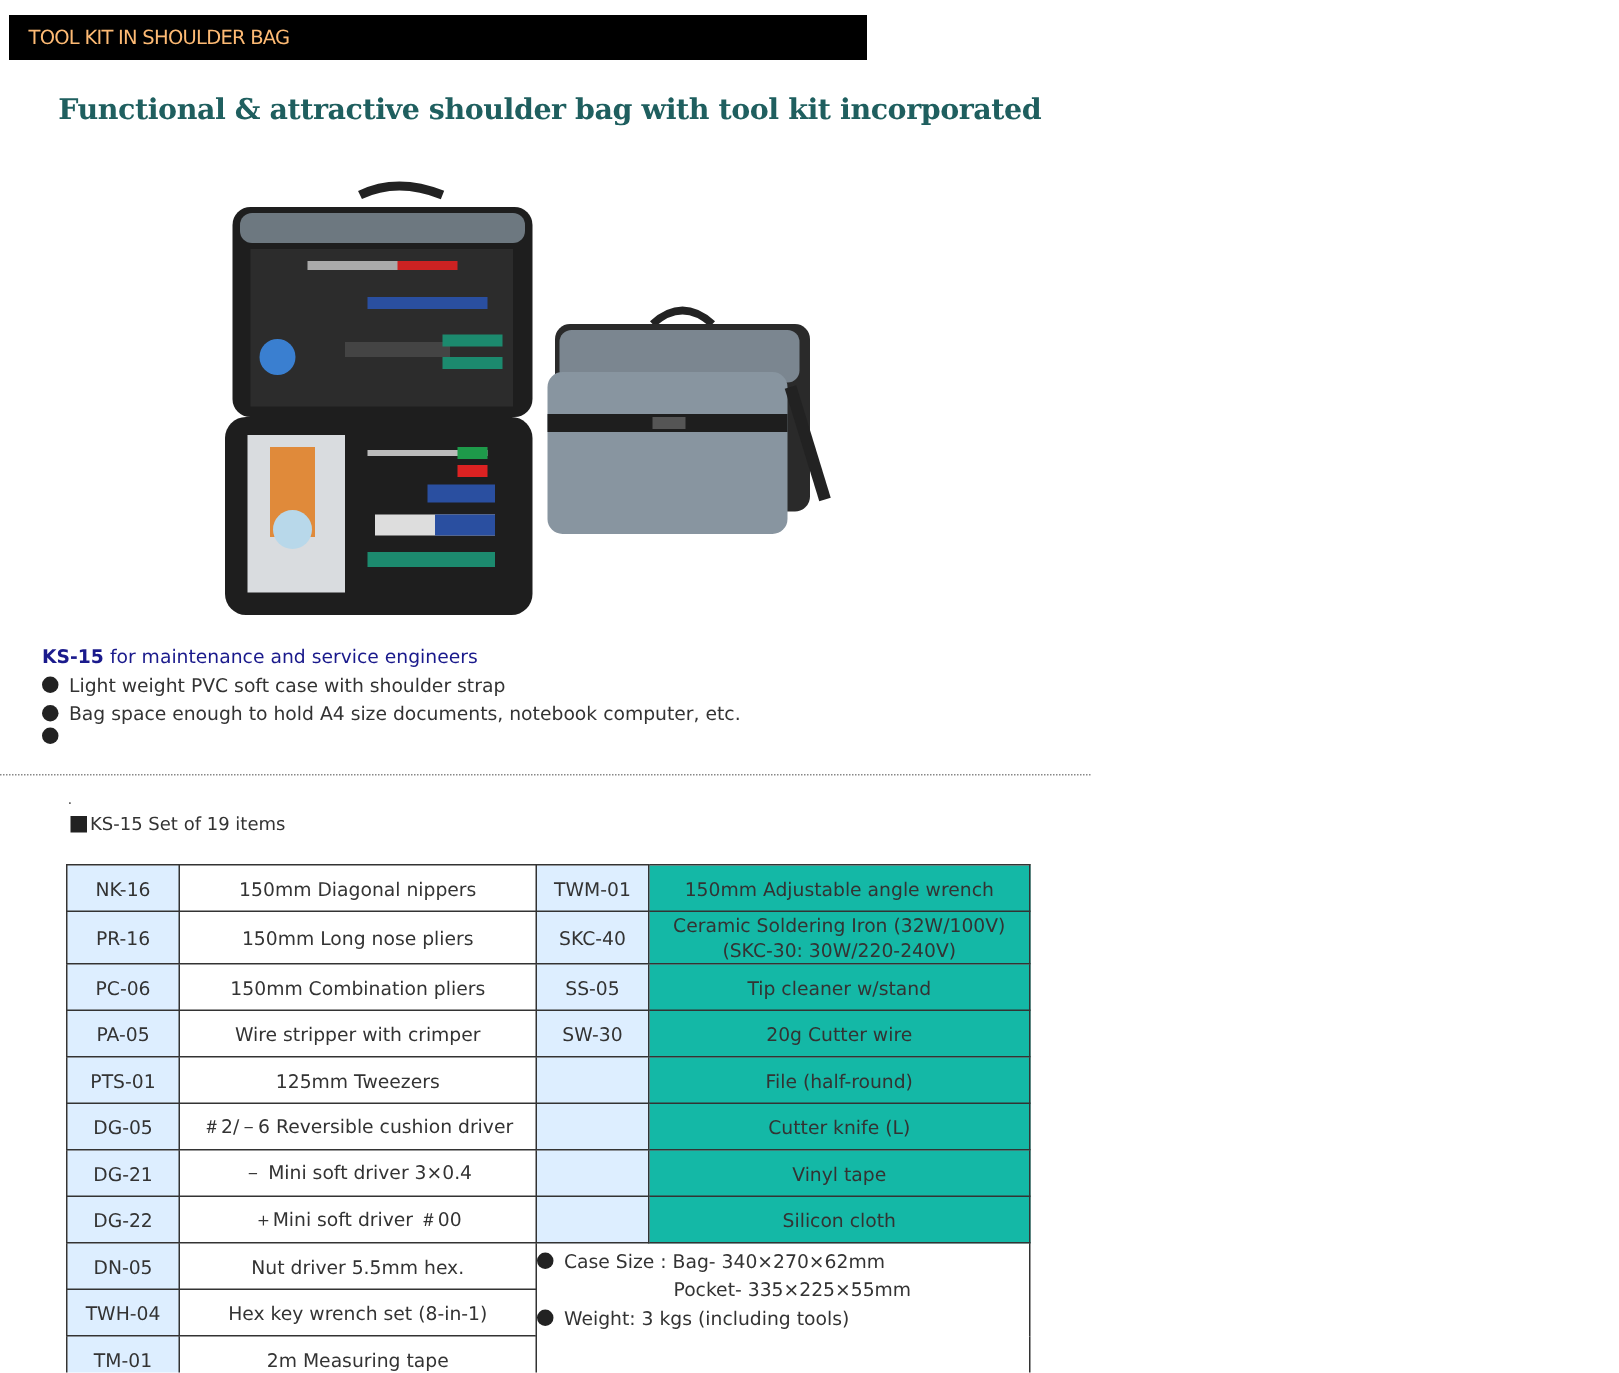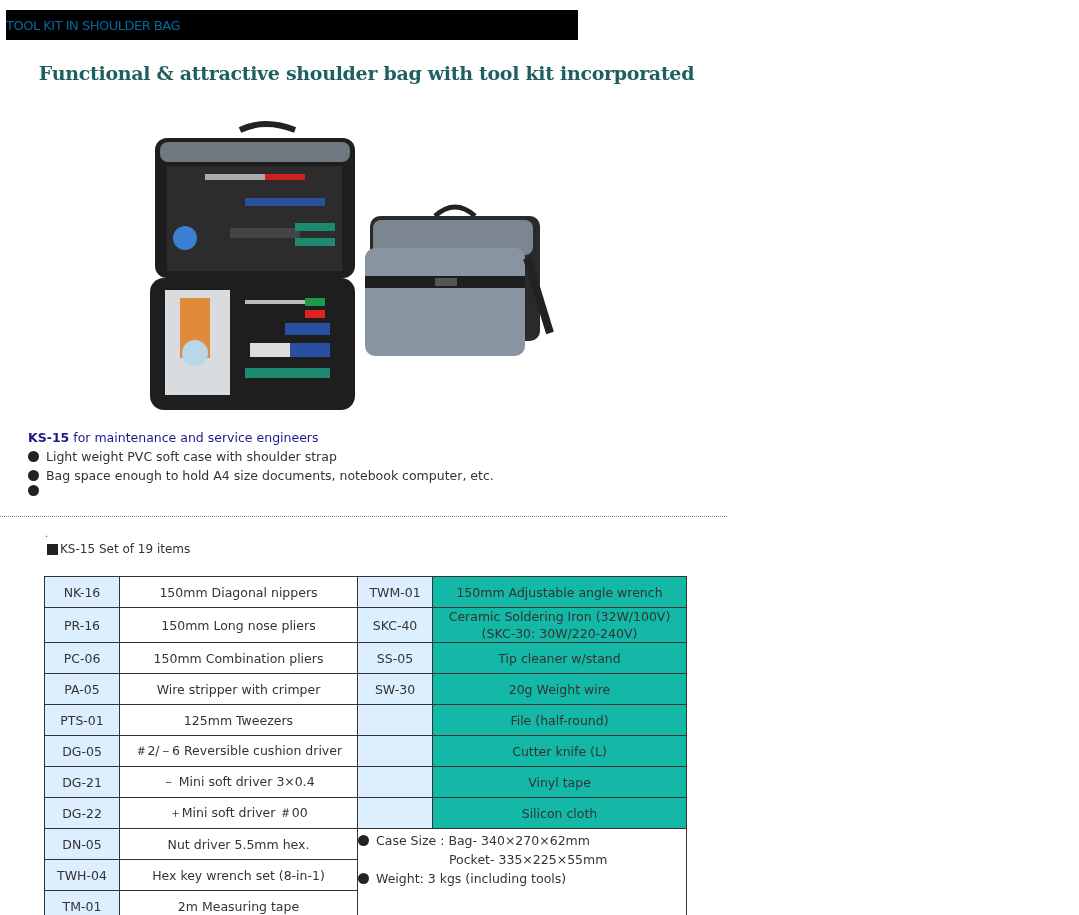--- a/index.html
+++ b/index.html
@@ -1,18 +1,18 @@
 <!DOCTYPE html>
 <html><head>
 <meta charset="utf-8">
 <style>
   html, body { margin:0; padding:0; background:#ffffff; }
   body { width:1079px; height:915px; position:relative; font-family:"DejaVu Sans", sans-serif; color:#222; overflow:hidden; }
   .header-bar { position:absolute; left:6px; top:10px; width:720px; height:30px; display:flex; }
-  .header-left { background:#000; color:#0369a1; flex:0 0 572px; display:flex; align-items:center; box-sizing:border-box; font-size:13px; letter-spacing:-0.5px; }
+  .header-left { background:#000; color:#fdba74; flex:0 0 572px; display:flex; align-items:center; padding-left:13px; box-sizing:border-box; font-size:13px; letter-spacing:-0.5px; }
   .header-right { background:#999900; color:#fff; flex:1; display:flex; align-items:center; justify-content:center; font-size:13px; }
   .headline { position:absolute; left:0; top:62px; width:733px; text-align:center; font-family:"DejaVu Serif", serif; font-weight:bold; font-size:19px; color:#1f5f5f; letter-spacing:-0.3px; }
   .photo { position:absolute; left:145px; top:118px; width:410px; height:300px; }
   .intro { position:absolute; left:28px; top:428px; font-size:12.5px; line-height:19px; color:#333; }
   .intro .model { color:#1a1a8c; font-weight:bold;text-align:center; }
   .intro .tag { color:#1a1a8c; }
   .bullet-row { display:flex; align-items:center; }
   .dot { display:inline-block; width:11px; height:11px; border-radius:50%; background:#222; margin-right:7px; }
   .divider { position:absolute; left:0; top:516px; width:727px; border-top:1px dotted #888; }
   .tiny-dot { position:absolute; left:45px; top:528px; font-size:10px; color:#555; }
@@ -119,21 +119,21 @@
   <tr>
     <td class="code">PC-06</td>
     <td class="name">150mm Combination pliers</td>
     <td class="code2">SS-05</td>
     <td class="name2">Tip cleaner w/stand</td>
   </tr>
   <tr>
     <td class="code">PA-05</td>
     <td class="name">Wire stripper with crimper</td>
     <td class="code2">SW-30</td>
-    <td class="name2">20g Weight wire</td>
+    <td class="name2">20g Cutter wire</td>
   </tr>
   <tr>
     <td class="code">PTS-01</td>
     <td class="name">125mm Tweezers</td>
     <td class="code2"></td>
     <td class="name2">File (half-round)</td>
   </tr>
   <tr>
     <td class="code">DG-05</td>
     <td class="name">＃2/－6 Reversible cushion driver</td>

